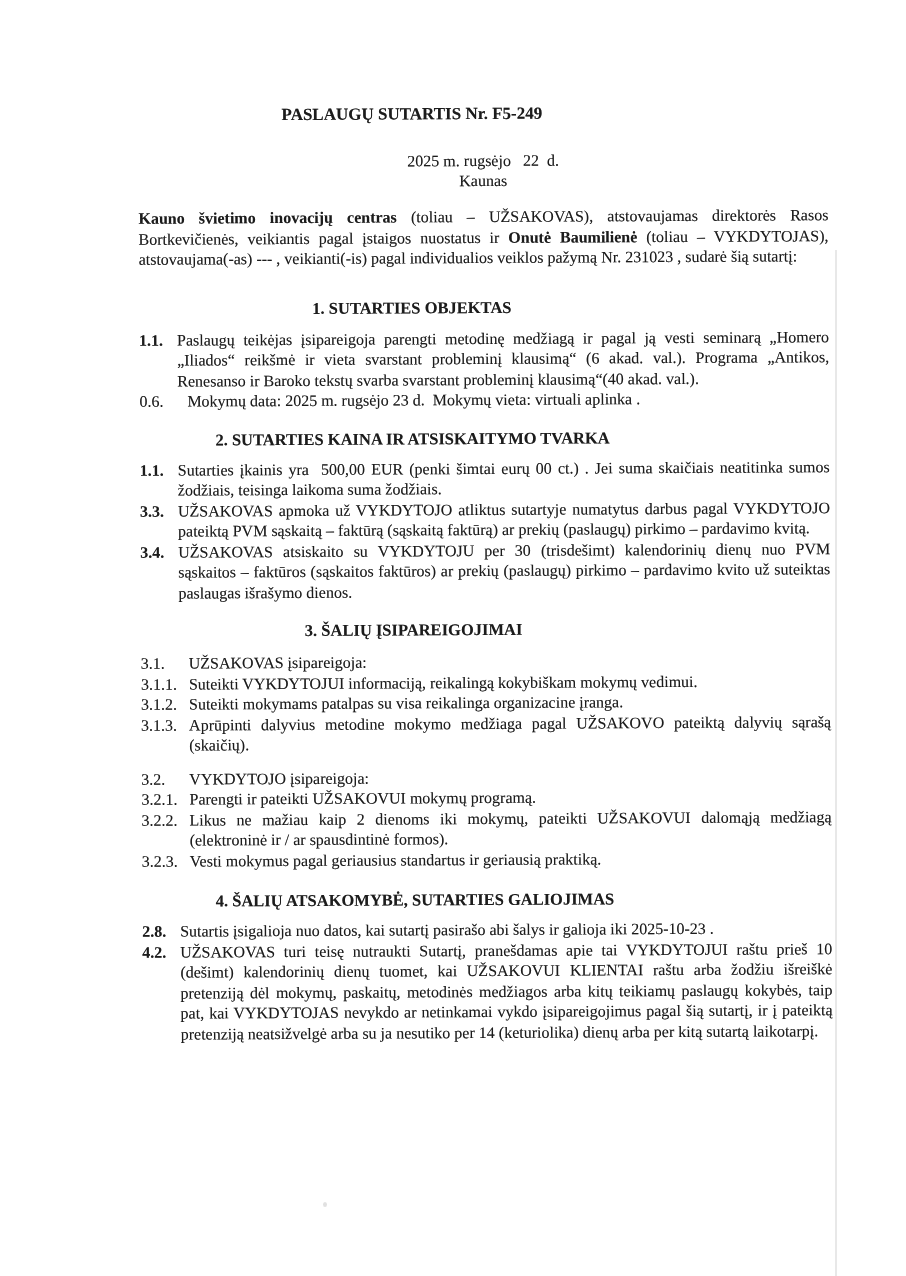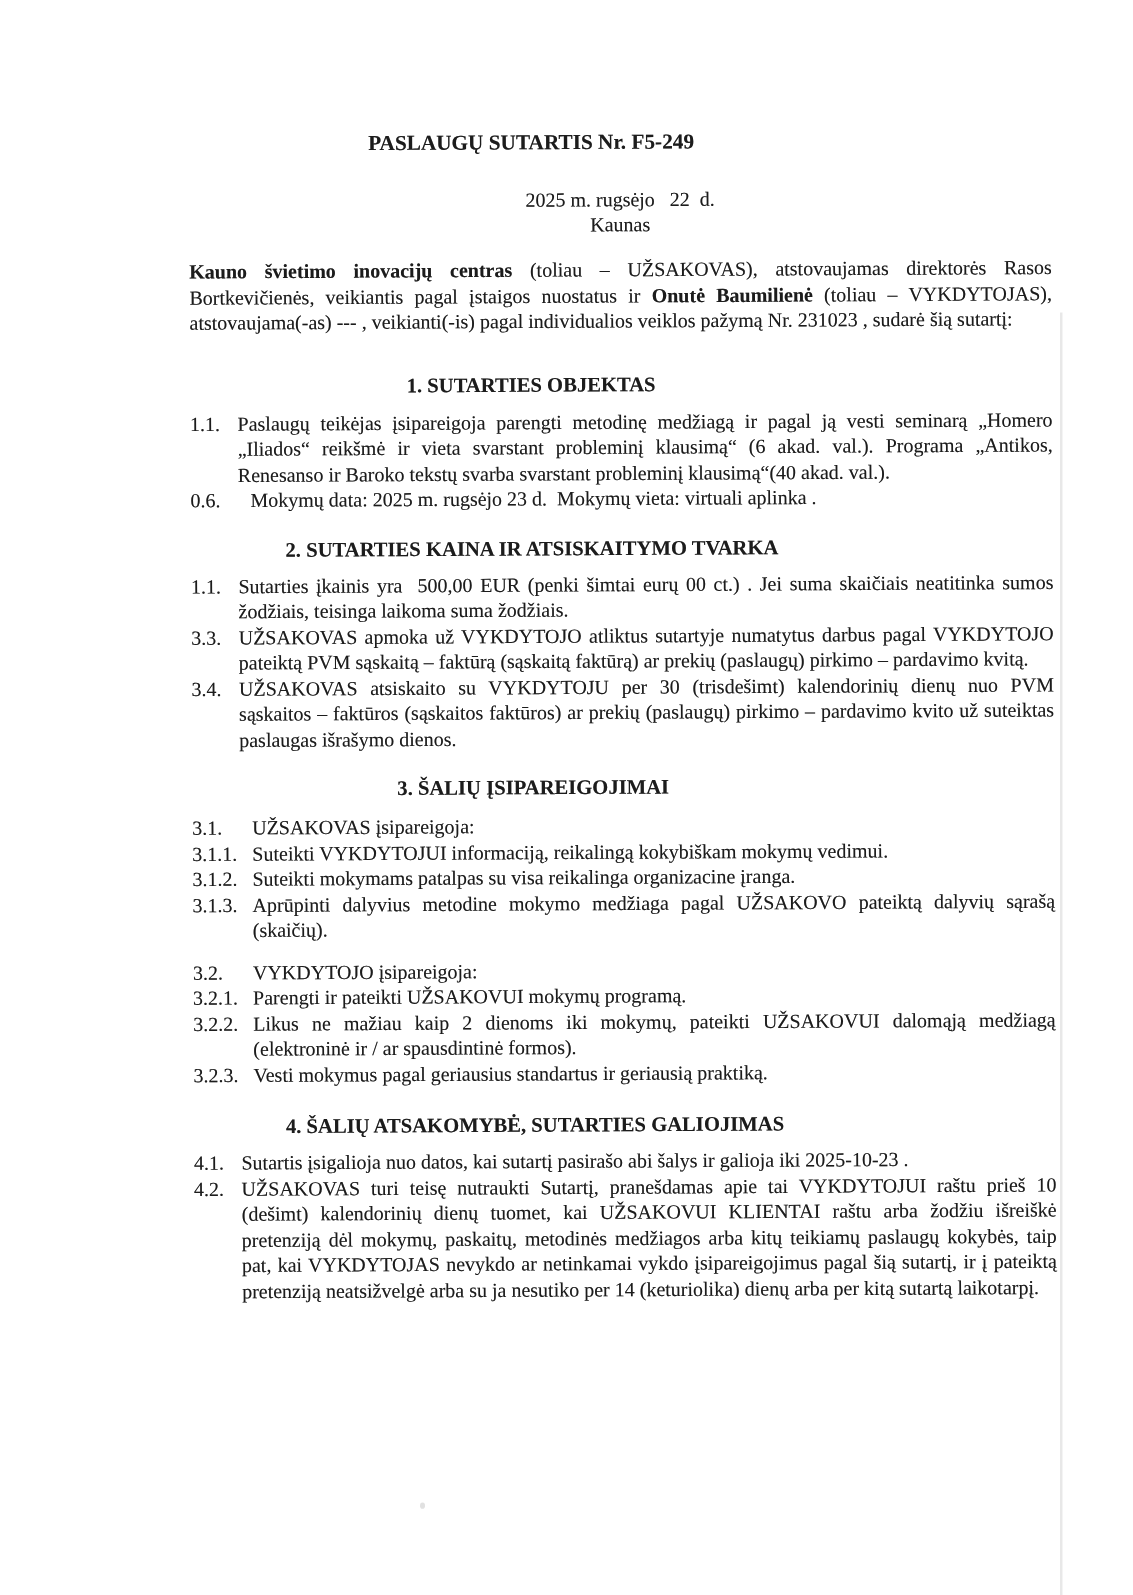--- a/index.html
+++ b/index.html
@@ -8,21 +8,20 @@
     background: #ffffff;
   }
   .page {
     position: relative;
     width: 838px;
     height: 1276px;
     background: #ffffff;
     overflow: hidden;
     font-family: "Liberation Serif", "DejaVu Serif", serif;
     color: #1c1c1c;
-    margin-left: 13px;
   }
   .content {
     position: absolute;
     left: 140px;
     top: 0;
     width: 690px;
     transform: rotate(-0.3deg);
     transform-origin: 50% 50%;
     text-shadow: 0 0 0.4px rgba(30,30,30,0.45);
     font-size: 16px;
@@ -62,21 +61,21 @@
   }
   .h-1 { margin-top: 28px; margin-bottom: 11px; }
   .h-2 { margin-top: 17px; margin-bottom: 10px; }
   .h-3 { margin-top: 17px; margin-bottom: 12px; }
   .h-4 { margin-top: 19px; margin-bottom: 10px; }
   .item {
     text-align: justify;
   }
   .item.n2 { padding-left: 38px; text-indent: -38px; }
   .item.n3 { padding-left: 48px; text-indent: -48px; }
-  .item.n2 .num { display: inline-block; width: 38px; text-indent: 0; }
+  .item.n2 .num { display: inline-block; width: 38px; text-indent: 0; font-weight: bold; }
   .item.n3 .num { display: inline-block; width: 48px; text-indent: 0; }
   .block-gap { height: 13px; }
   .edge-line {
     position: absolute;
     right: 1px;
     top: 250px;
     bottom: 0;
     width: 2px;
     background: #dcdcdc;
     opacity: 0.65;
@@ -118,20 +117,20 @@
     <div class="item n3"><span class="num">3.1.1.</span><span>Suteikti VYKDYTOJUI informaciją, reikalingą kokybiškam mokymų vedimui.</span></div>
     <div class="item n3"><span class="num">3.1.2.</span><span>Suteikti mokymams patalpas su visa reikalinga organizacine įranga.</span></div>
     <div class="item n3"><span class="num">3.1.3.</span><span>Aprūpinti dalyvius metodine mokymo medžiaga pagal UŽSAKOVO pateiktą dalyvių sąrašą (skaičių).</span></div>
     <div class="block-gap"></div>
     <div class="item n3"><span class="num">3.2.</span><span>VYKDYTOJO įsipareigoja:</span></div>
     <div class="item n3"><span class="num">3.2.1.</span><span>Parengti ir pateikti UŽSAKOVUI mokymų programą.</span></div>
     <div class="item n3"><span class="num">3.2.2.</span><span>Likus ne mažiau kaip 2 dienoms iki mokymų, pateikti UŽSAKOVUI dalomąją medžiagą (elektroninė ir / ar spausdintinė formos).</span></div>
     <div class="item n3"><span class="num">3.2.3.</span><span>Vesti mokymus pagal geriausius standartus ir geriausią praktiką.</span></div>
 
     <h2 class="heading h-4">4. ŠALIŲ ATSAKOMYBĖ, SUTARTIES GALIOJIMAS</h2>
-    <div class="item n2"><span class="num">4.1.</span><span>Sutartis įsigalioja nuo datos, kai sutartį pasirašo abi šalys ir galioja iki 2025-10-23 .</span></div>
+    <div class="item n2"><span class="num">2.8.</span><span>Sutartis įsigalioja nuo datos, kai sutartį pasirašo abi šalys ir galioja iki 2025-10-23 .</span></div>
     <div class="item n2"><span class="num">4.2.</span><span>UŽSAKOVAS turi teisę nutraukti Sutartį, pranešdamas apie tai VYKDYTOJUI raštu prieš 10 (dešimt) kalendorinių dienų tuomet, kai UŽSAKOVUI KLIENTAI raštu arba žodžiu išreiškė pretenziją dėl mokymų, paskaitų, metodinės medžiagos arba kitų teikiamų paslaugų kokybės, taip pat, kai VYKDYTOJAS nevykdo ar netinkamai vykdo įsipareigojimus pagal šią sutartį, ir į pateiktą pretenziją neatsižvelgė arba su ja nesutiko per 14 (keturiolika) dienų arba per kitą sutartą laikotarpį.</span></div>
 
   </div>
 
   <div class="edge-line"></div>
   <div class="speck"></div>
 </div>
 
 </body></html>

